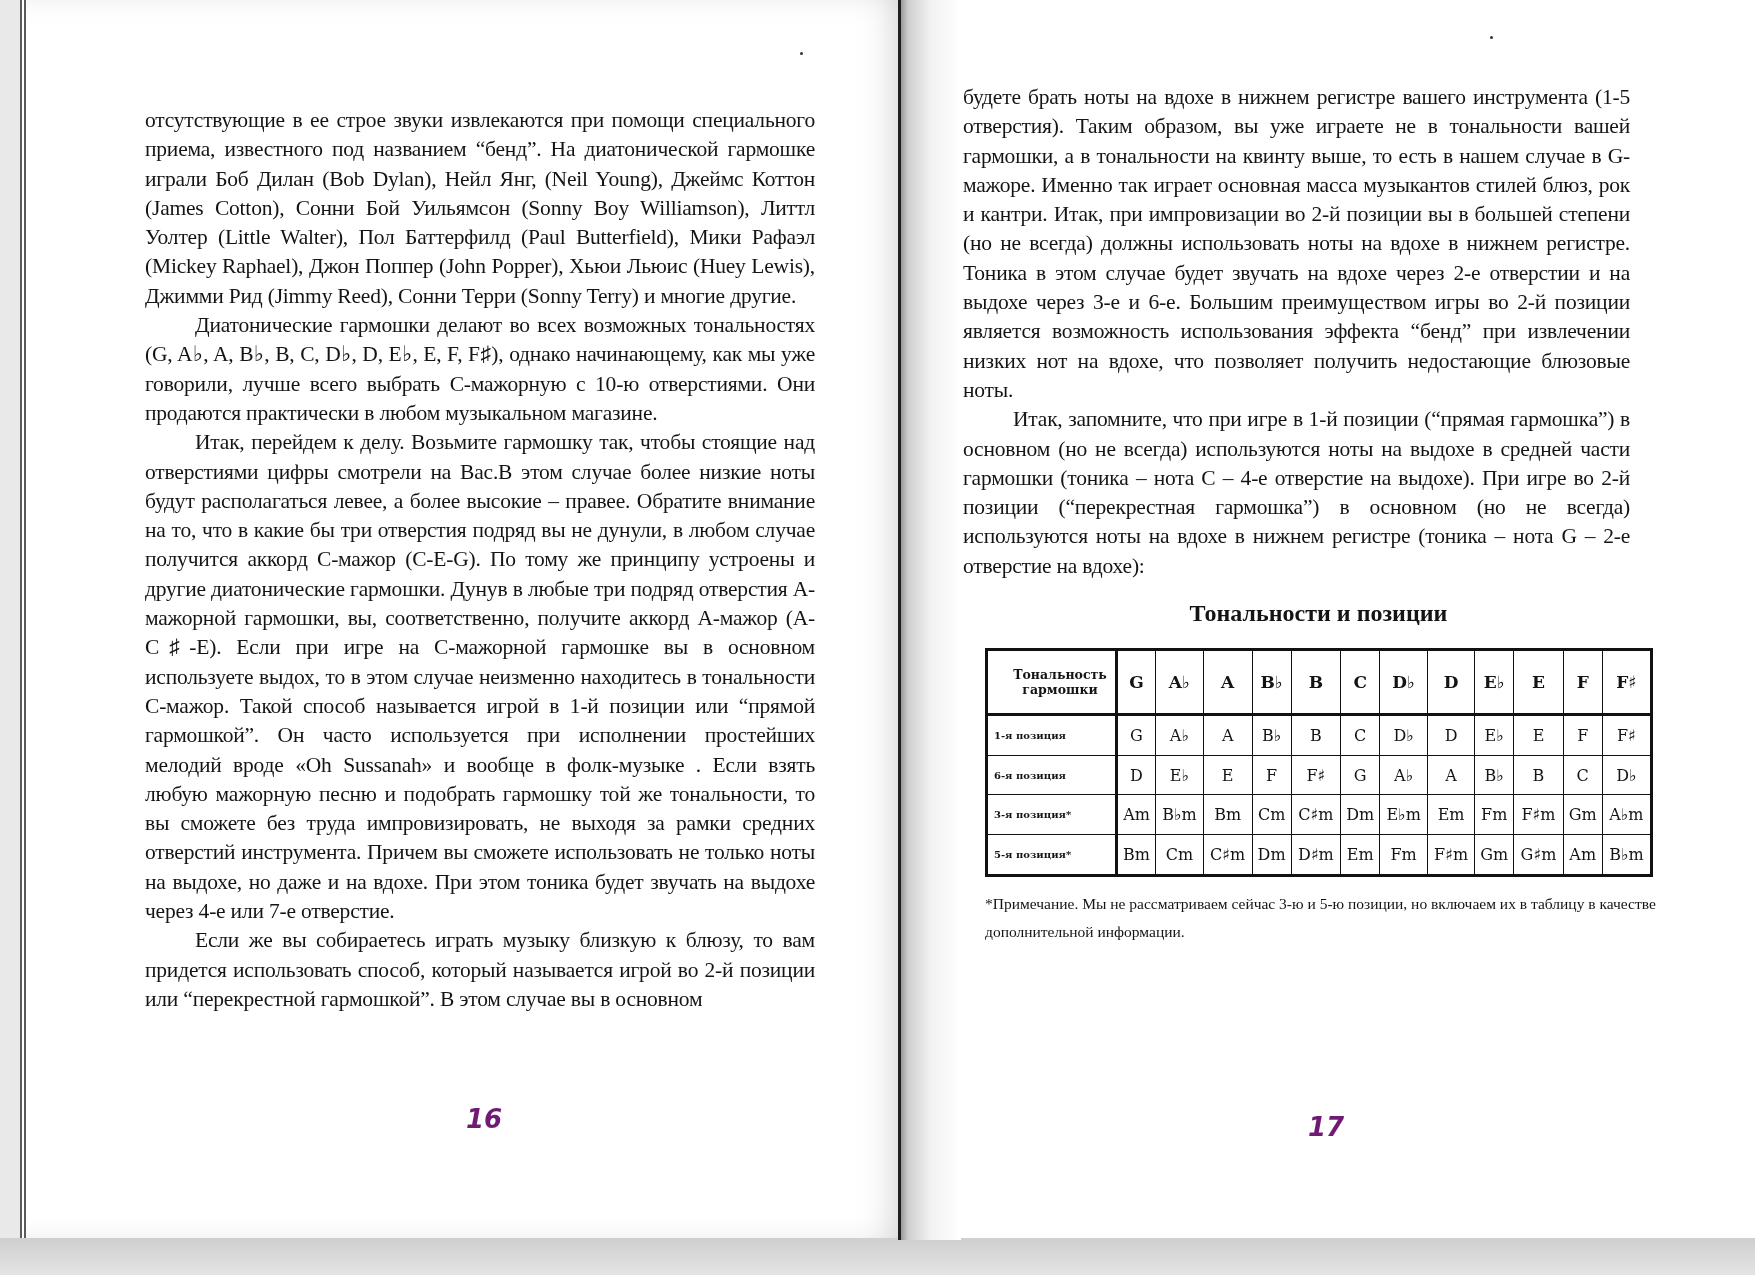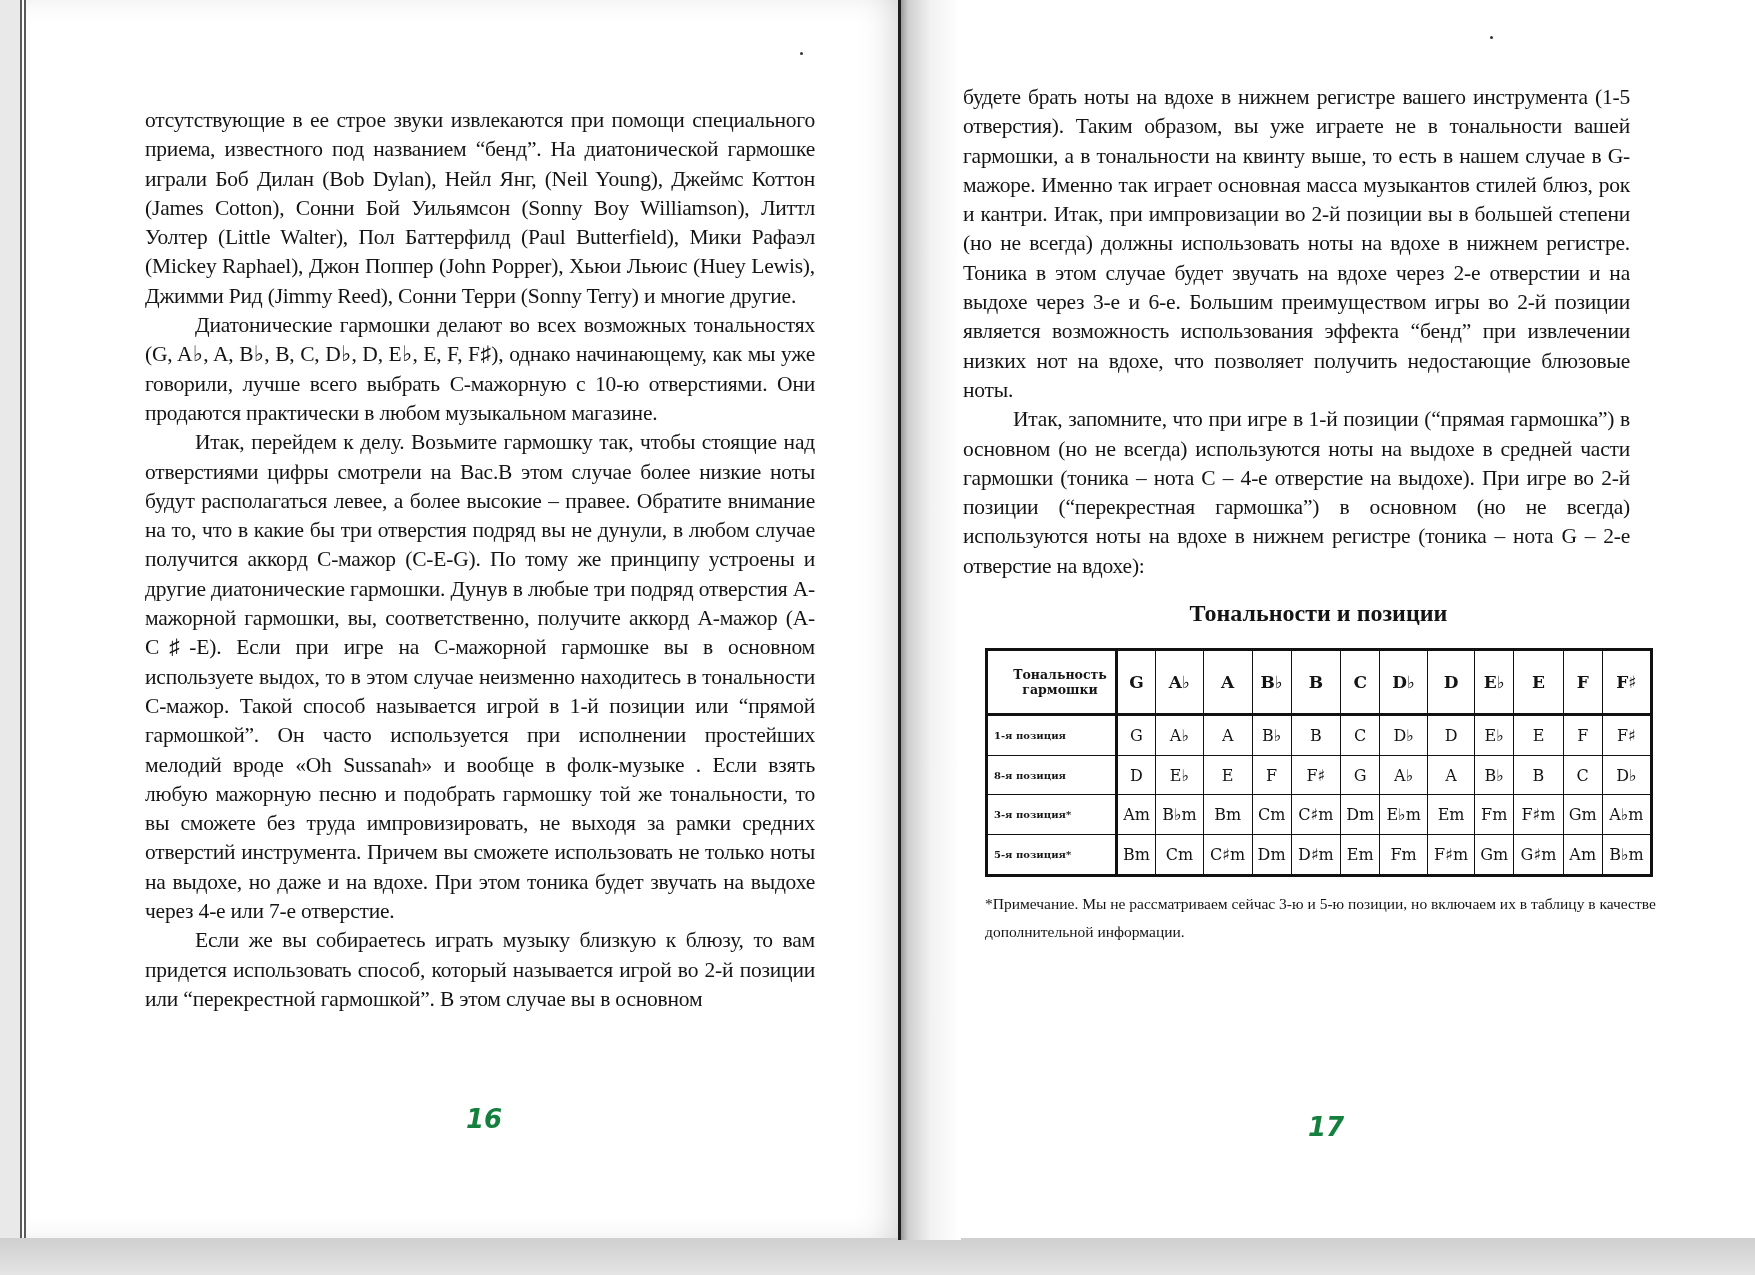--- a/index.html
+++ b/index.html
@@ -64,21 +64,21 @@
   table.keys tr:first-child td.rowhead { text-align:center; font-size:12.5px; line-height:15px; padding-left:17px; }
 
   .footnote {
     position:absolute; left:985px; top:890px; width:680px;
     font-size:15.5px; line-height:28px;
   }
   .footnote b { font-weight:normal; }
 
   .page-num {
     position:absolute; font-family:"DejaVu Sans", sans-serif; font-style:italic;
-    font-size:26px; font-weight:bold; color:#15803d;
+    font-size:26px; font-weight:bold; color:#701a75;
   }
   .pn-left { left:466px; top:1104px; }
   .pn-right { left:1308px; top:1112px; }
   .speck { position:absolute; width:3px; height:3px; border-radius:50%; background:#333; }
 </style>
 </head>
 <body>
 
 <div class="scan-bottom"></div>
 
@@ -128,21 +128,21 @@
     <td>B</td>
     <td>C</td>
     <td>D♭</td>
     <td>D</td>
     <td>E♭</td>
     <td>E</td>
     <td>F</td>
     <td>F♯</td>
   </tr>
   <tr>
-    <td class="rowhead">8-я позиция</td>
+    <td class="rowhead">6-я позиция</td>
     <td>D</td>
     <td>E♭</td>
     <td>E</td>
     <td>F</td>
     <td>F♯</td>
     <td>G</td>
     <td>A♭</td>
     <td>A</td>
     <td>B♭</td>
     <td>B</td>

